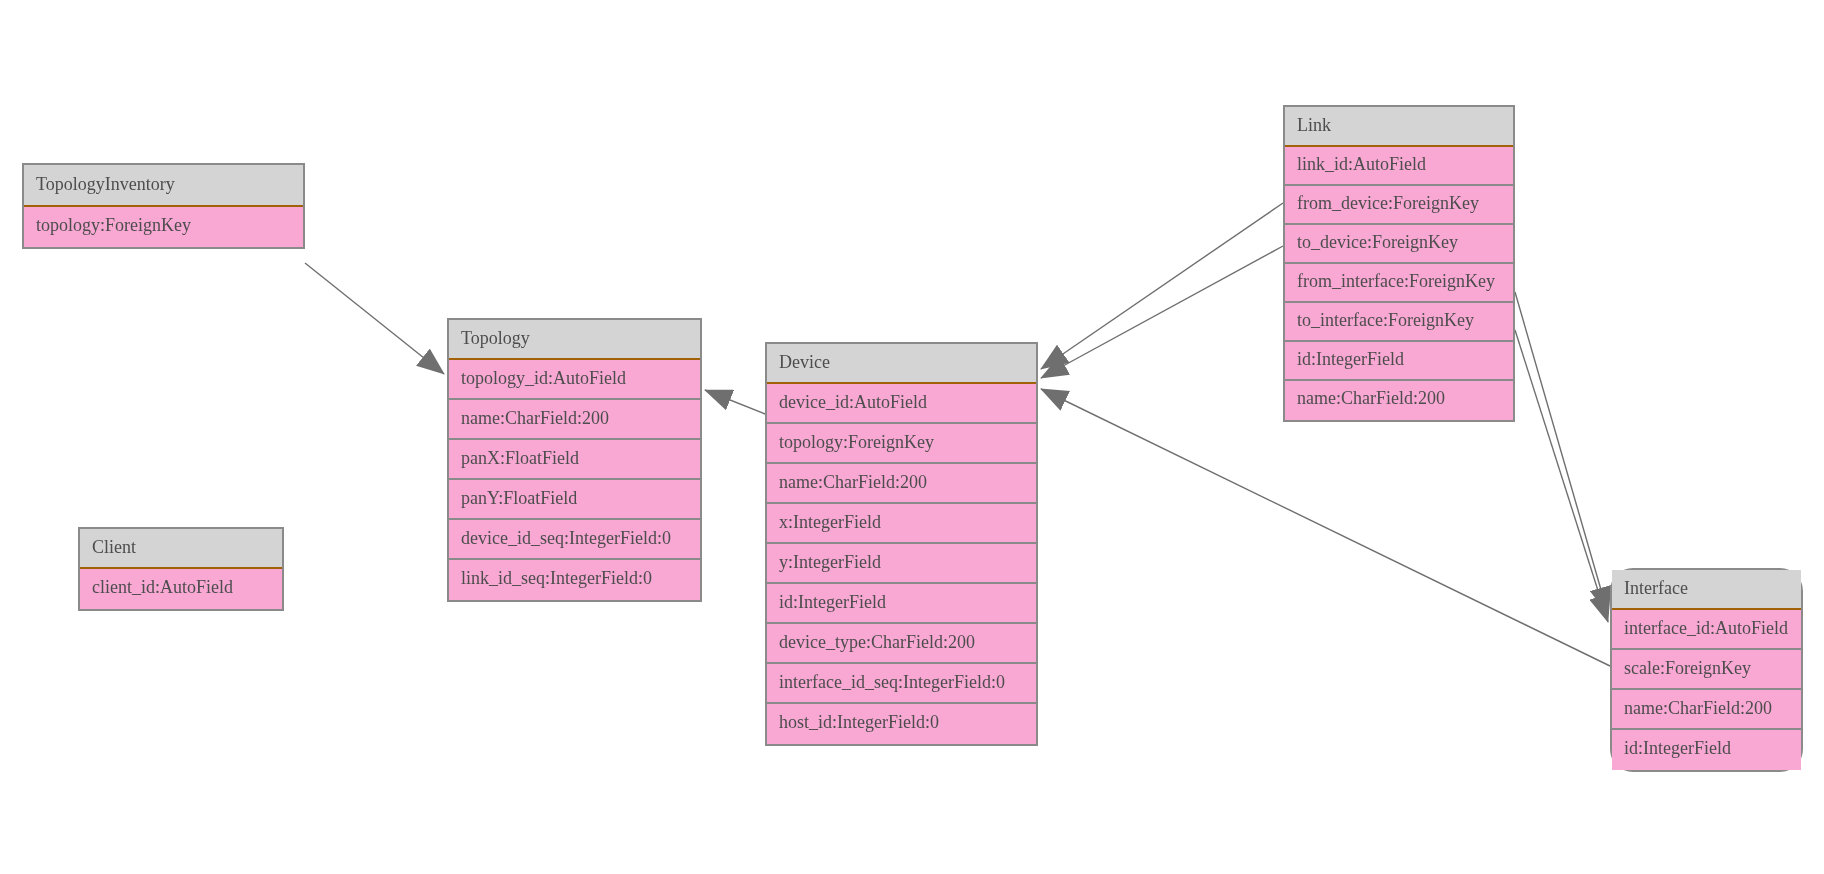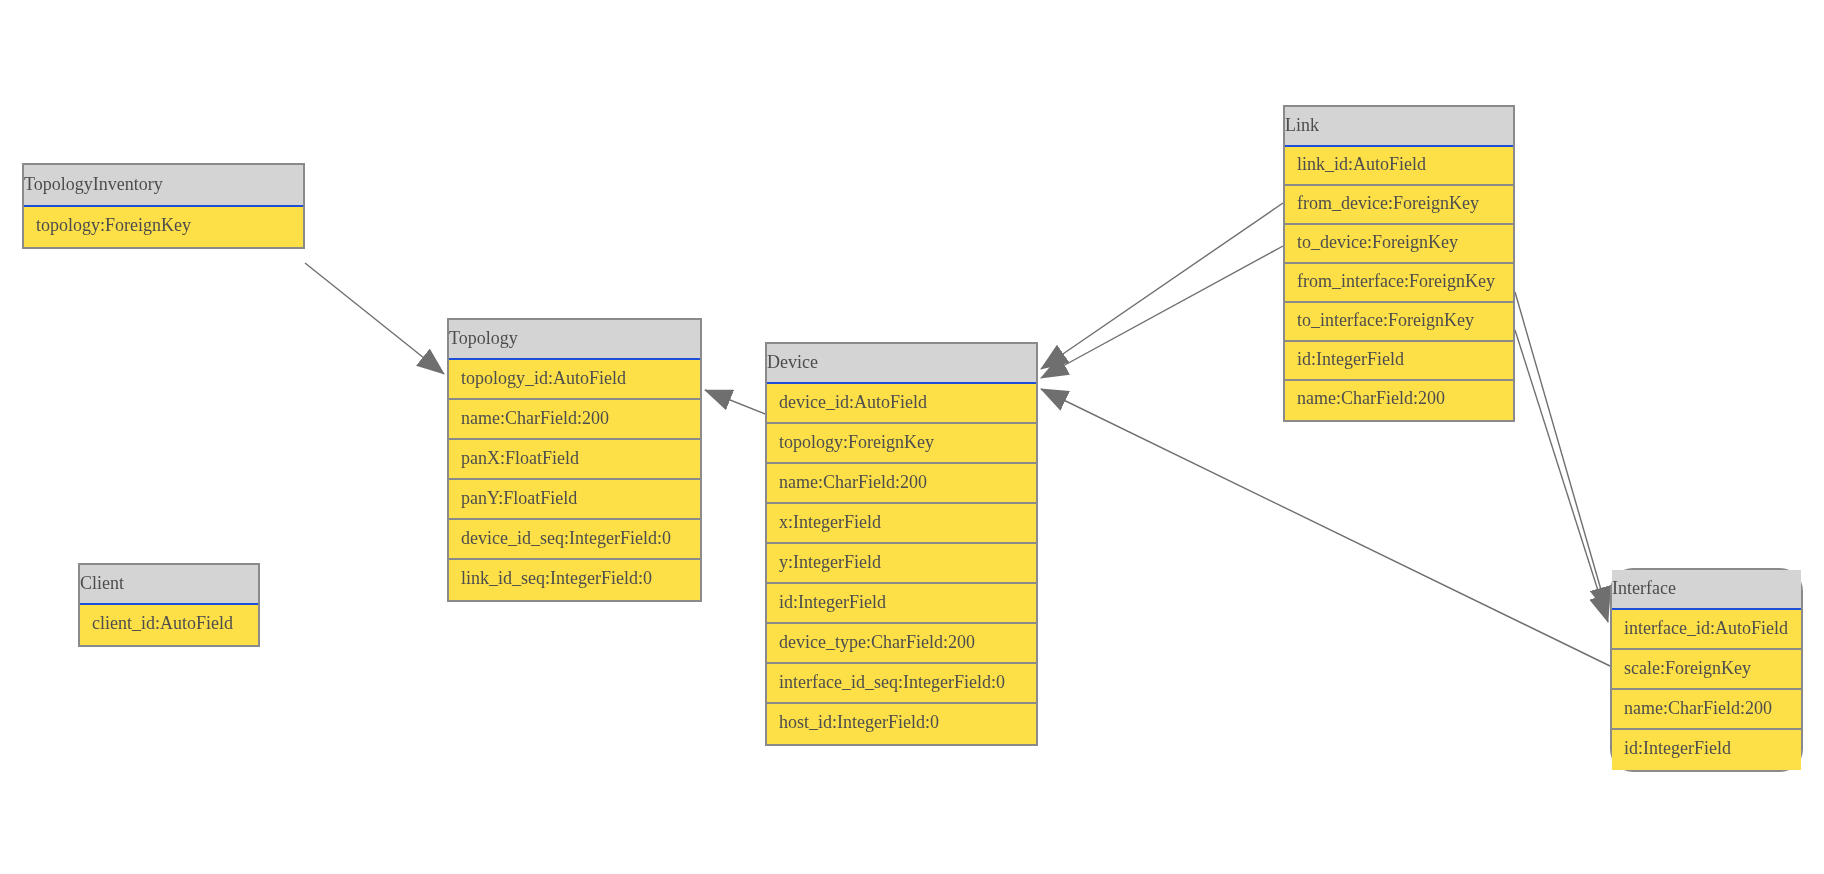--- a/index.html
+++ b/index.html
@@ -28,37 +28,38 @@
     box-sizing: border-box;
     border: 2px solid #8a8a8a;
     background: #ffffff;
     z-index: 1;
   }
   .entity-header {
     box-sizing: border-box;
     height: var(--headh, 40px);
     line-height: calc(var(--headh, 40px) - 4px);
     background: #d4d4d4;
-    border-bottom: 2px solid #1d4ed8;
+    border-bottom: 2px solid #a16207;
+    padding-left: 12px;
     font-size: 18px;
     color: #4d4d4d;
     white-space: nowrap;
     overflow: hidden;
   }
   .entity-row {
     box-sizing: border-box;
     height: var(--rowh, 40px);
     line-height: calc(var(--rowh, 40px) - 4px);
     border-bottom: 2px solid #8a8a8a;
     padding-left: 12px;
     font-size: 18px;
     color: #4d4d4d;
     white-space: nowrap;
     overflow: hidden;
-    background: #fde047;
+    background: #f9a8d4;
   }
   .entity-row:last-child {
     border-bottom: none;
   }
 </style>
 </head>
 <body>
 
 <div id="canvas">
     <svg id="wires" width="1824" height="874">
@@ -81,21 +82,21 @@
     </div>
     <div class="entity" style="left: 447px; top: 318px; width: 255px; --headh: 40px; --rowh: 40px;">
       <div class="entity-header">Topology</div>
       <div class="entity-row">topology_id:AutoField</div>
       <div class="entity-row">name:CharField:200</div>
       <div class="entity-row">panX:FloatField</div>
       <div class="entity-row">panY:FloatField</div>
       <div class="entity-row">device_id_seq:IntegerField:0</div>
       <div class="entity-row">link_id_seq:IntegerField:0</div>
     </div>
-    <div class="entity" style="left: 78px; top: 527px; width: 182px; margin-top: 36px; --headh: 40px; --rowh: 40px;">
+    <div class="entity" style="left: 78px; top: 527px; width: 206px; --headh: 40px; --rowh: 40px;">
       <div class="entity-header">Client</div>
       <div class="entity-row">client_id:AutoField</div>
     </div>
     <div class="entity" style="left: 765px; top: 315px; width: 273px; margin-top: 27px; --headh: 40px; --rowh: 40px;">
       <div class="entity-header">Device</div>
       <div class="entity-row">device_id:AutoField</div>
       <div class="entity-row">topology:ForeignKey</div>
       <div class="entity-row">name:CharField:200</div>
       <div class="entity-row">x:IntegerField</div>
       <div class="entity-row">y:IntegerField</div>

